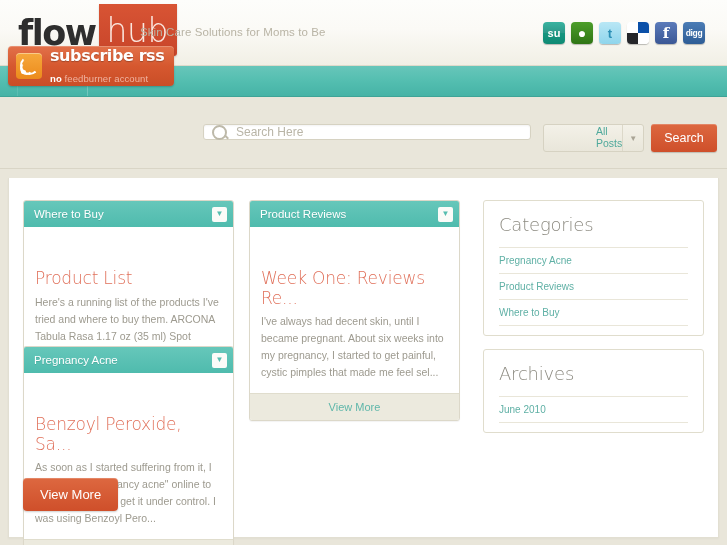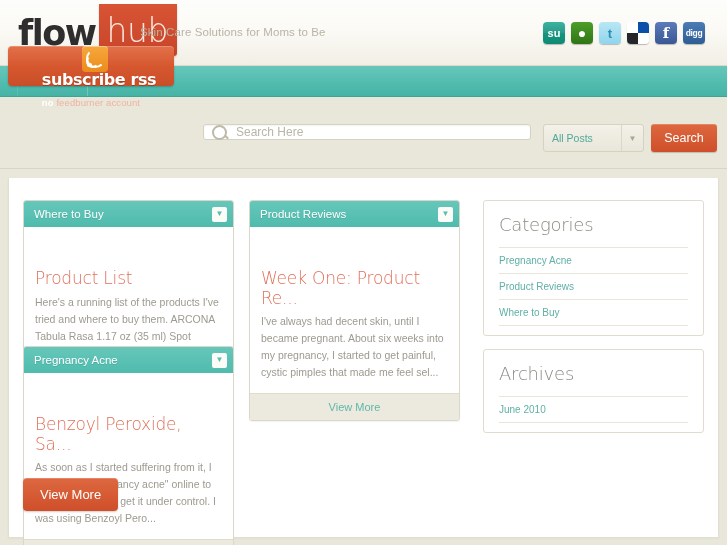--- a/index.html
+++ b/index.html
@@ -151,21 +151,20 @@
     top: 46px;
     width: 166px;
     height: 40px;
     background: linear-gradient(to bottom,#e2714a 0%,#d6582f 50%,#c94e27 100%);
     border-radius: 4px;
     box-shadow: 0 1px 2px rgba(0,0,0,0.22), inset 0 1px 0 rgba(255,255,255,0.22);
     display: flex;
     align-items: center;
     padding-left: 8px;
     box-sizing: border-box;
-    flex-direction: column;
   }
   .rss-icon {
     width: 26px;
     height: 26px;
     border-radius: 4px;
     background: linear-gradient(to bottom,#f6a83c 0%,#ec8b1c 100%);
     position: relative;
     flex: none;
     box-shadow: inset 0 1px 0 rgba(255,255,255,0.4);
   }
@@ -249,22 +248,23 @@
   .select-wrap {
     position: absolute;
     left: 543px;
     top: 124px;
     width: 101px;
     height: 28px;
     background: linear-gradient(to bottom,#f3f1e8 0%,#e9e6da 100%);
     border: 1px solid #d6d2c2;
     border-radius: 3px;
     display: flex;
-    align-items: center;
-    box-sizing: border-box;
+    align-items: flex-start;
+    box-sizing: border-box;
+    padding-left: 44px;
   }
   .select-label {
     flex: 1;
     font-size: 10.5px;
     color: #4fa99b;
     padding-left: 8px;
   }
   .select-arrow {
     width: 21px;
     height: 26px;
@@ -516,21 +516,21 @@
         </div>
         <div class="card-foot">View More</div>
       </div>
 
       <div class="card card-b">
         <div class="card-head">
           <div class="card-head-title">Product Reviews</div>
           <div class="card-head-btn">▼</div>
         </div>
         <div class="card-body">
-          <div class="card-title">Week One: Product Re...</div>
+          <div class="card-title">Week One: Reviews Re...</div>
           <div class="card-text">I've always had decent skin, until I became pregnant. About six weeks into my pregnancy, I started to get painful, cystic pimples that made me feel sel...</div>
         </div>
         <div class="card-foot">View More</div>
       </div>
 
       <div class="card card-c">
         <div class="card-head">
           <div class="card-head-title">Pregnancy Acne</div>
           <div class="card-head-btn">▼</div>
         </div>

